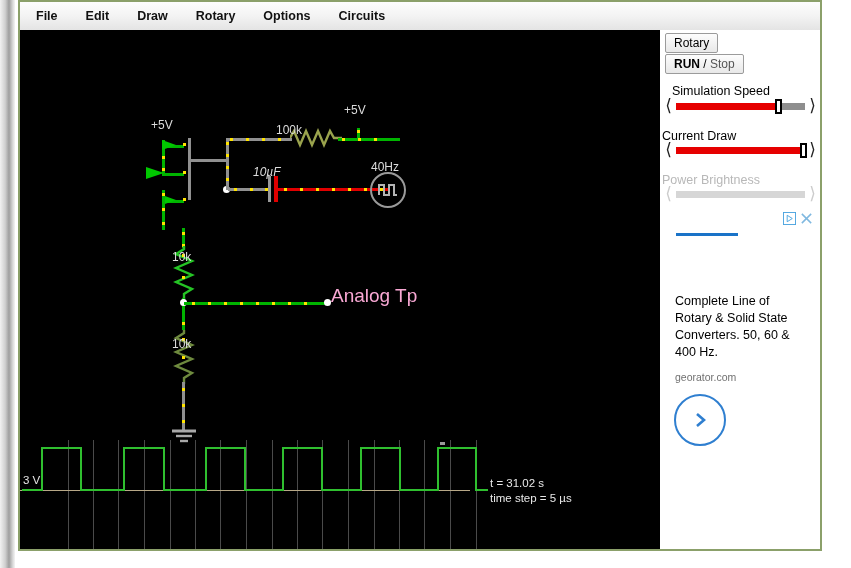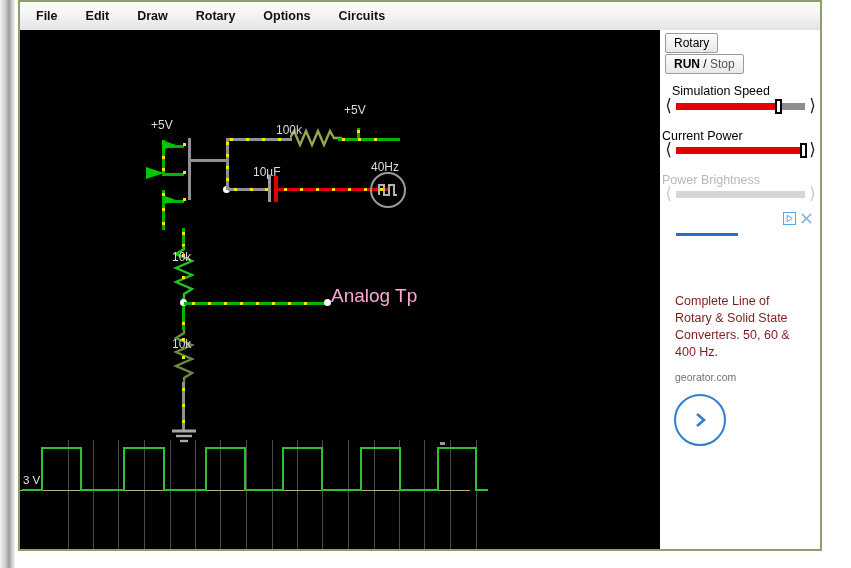--- a/index.html
+++ b/index.html
@@ -85,21 +85,21 @@
   .ad-ico { width:13px; height:13px; }
   .ad-rule {
     position:absolute; left:676px; top:233px; width:62px; height:3px; background:#1a73c8;
   }
   .ad-title {
     position:absolute; left:675px; top:242px; width:130px;
     font-size:15px; line-height:20px; color:#1a1a1a;
   }
   .ad-body {
     position:absolute; left:675px; top:293px; width:120px;
-    font-size:12.5px; line-height:17px; color:#7f1d1d;
+    font-size:12.5px; line-height:17px; color:#000000;
   }
   .ad-url {
     position:absolute; left:675px; top:371px; font-size:10.5px; color:#707070;
   }
   .ad-cta {
     position:absolute; left:674px; top:394px; width:48px; height:48px;
     border:2px solid #2f7fd0; border-radius:50%;
     display:flex; align-items:center; justify-content:center; cursor:pointer;
   }
 
@@ -257,21 +257,21 @@
 
     <svg style="position:absolute; left:150px; top:398px;" width="28" height="16">
       <line x1="2" y1="3" x2="26" y2="3" stroke="#a8a8a8" stroke-width="3"></line>
       <line x1="6" y1="8" x2="22" y2="8" stroke="#a8a8a8" stroke-width="2.4"></line>
       <line x1="10" y1="13" x2="18" y2="13" stroke="#a8a8a8" stroke-width="2.4"></line>
     </svg>
 
     <div class="lbl" style="left:131px; top:88px;">+5V</div>
     <div class="lbl" style="left:324px; top:73px;">+5V</div>
     <div class="lbl" style="left:256px; top:93px;">100k</div>
-    <div class="lbl" style="left:233px; top:135px;">10µF</div>
+    <div class="lbl" style="left:233px; top:135px;font-style:italic;">10µF</div>
     <div class="lbl" style="left:351px; top:130px;">40Hz</div>
     <div class="lbl" style="left:152px; top:220px;">10k</div>
     <div class="lbl" style="left:152px; top:307px;">10k</div>
     <div class="lbl big" style="left:311px; top:255px;">Analog Tp</div>
 
     <div class="scope">
       <div class="scope-marker"></div>
 
       <div class="gridline" style="left:48px;"></div>
       <div class="gridline" style="left:73px;"></div>
@@ -292,20 +292,24 @@
       <div class="gridline" style="left:456px;"></div>
 
       <div class="zeroline"></div>
 
       <svg style="position:absolute; left:0; top:0;" width="640" height="110">
         <polyline points="2,50 22,50 22,8 61,8 61,50 104,50 104,8 144,8 144,50 186,50 186,8 225,8 225,50 263,50 263,8 302,8 302,50 341,50 341,8 380,8 380,50 418,50 418,8 456,8 456,50 468,50" fill="none" stroke="#2fbf2f" stroke-width="2"></polyline>
       </svg>
 
       <div class="scope-lbl">3 V</div>
 
+      <div class="readout">
+        <div>t = 31.02 s</div>
+        <div>time step = 5 µs</div>
+      </div>
     </div>
   </div>
 
   <div class="side">
 
     <div class="btn" id="reset-btn">Rotary</div>
 
     <div class="btn" id="runstop-btn">
       <span class="run">RUN</span><span class="sep"> / </span><span class="stop">Stop</span>
     </div>
@@ -313,21 +317,21 @@
     <div class="slider-label" style="left:12px; top:54px;">Simulation Speed</div>
     <div class="slider-row" style="left:2px; top:70px;">
       <div class="arrow">⟨</div>
       <div class="track">
         <div class="fill" style="width:78%;"></div>
         <div class="thumb" style="left:76.5%;"></div>
       </div>
       <div class="arrow">⟩</div>
     </div>
 
-    <div class="slider-label" style="left:2px; top:99px;">Current Power</div>
+    <div class="slider-label" style="left:2px; top:99px;">Current Draw</div>
     <div class="slider-row" style="left:2px; top:114px;">
       <div class="arrow">⟨</div>
       <div class="track">
         <div class="fill" style="width:98%;"></div>
         <div class="thumb" style="left:96.5%;"></div>
       </div>
       <div class="arrow">⟩</div>
     </div>
 
     <div class="slider-label disabled" style="left:2px; top:143px;">Power Brightness</div>

